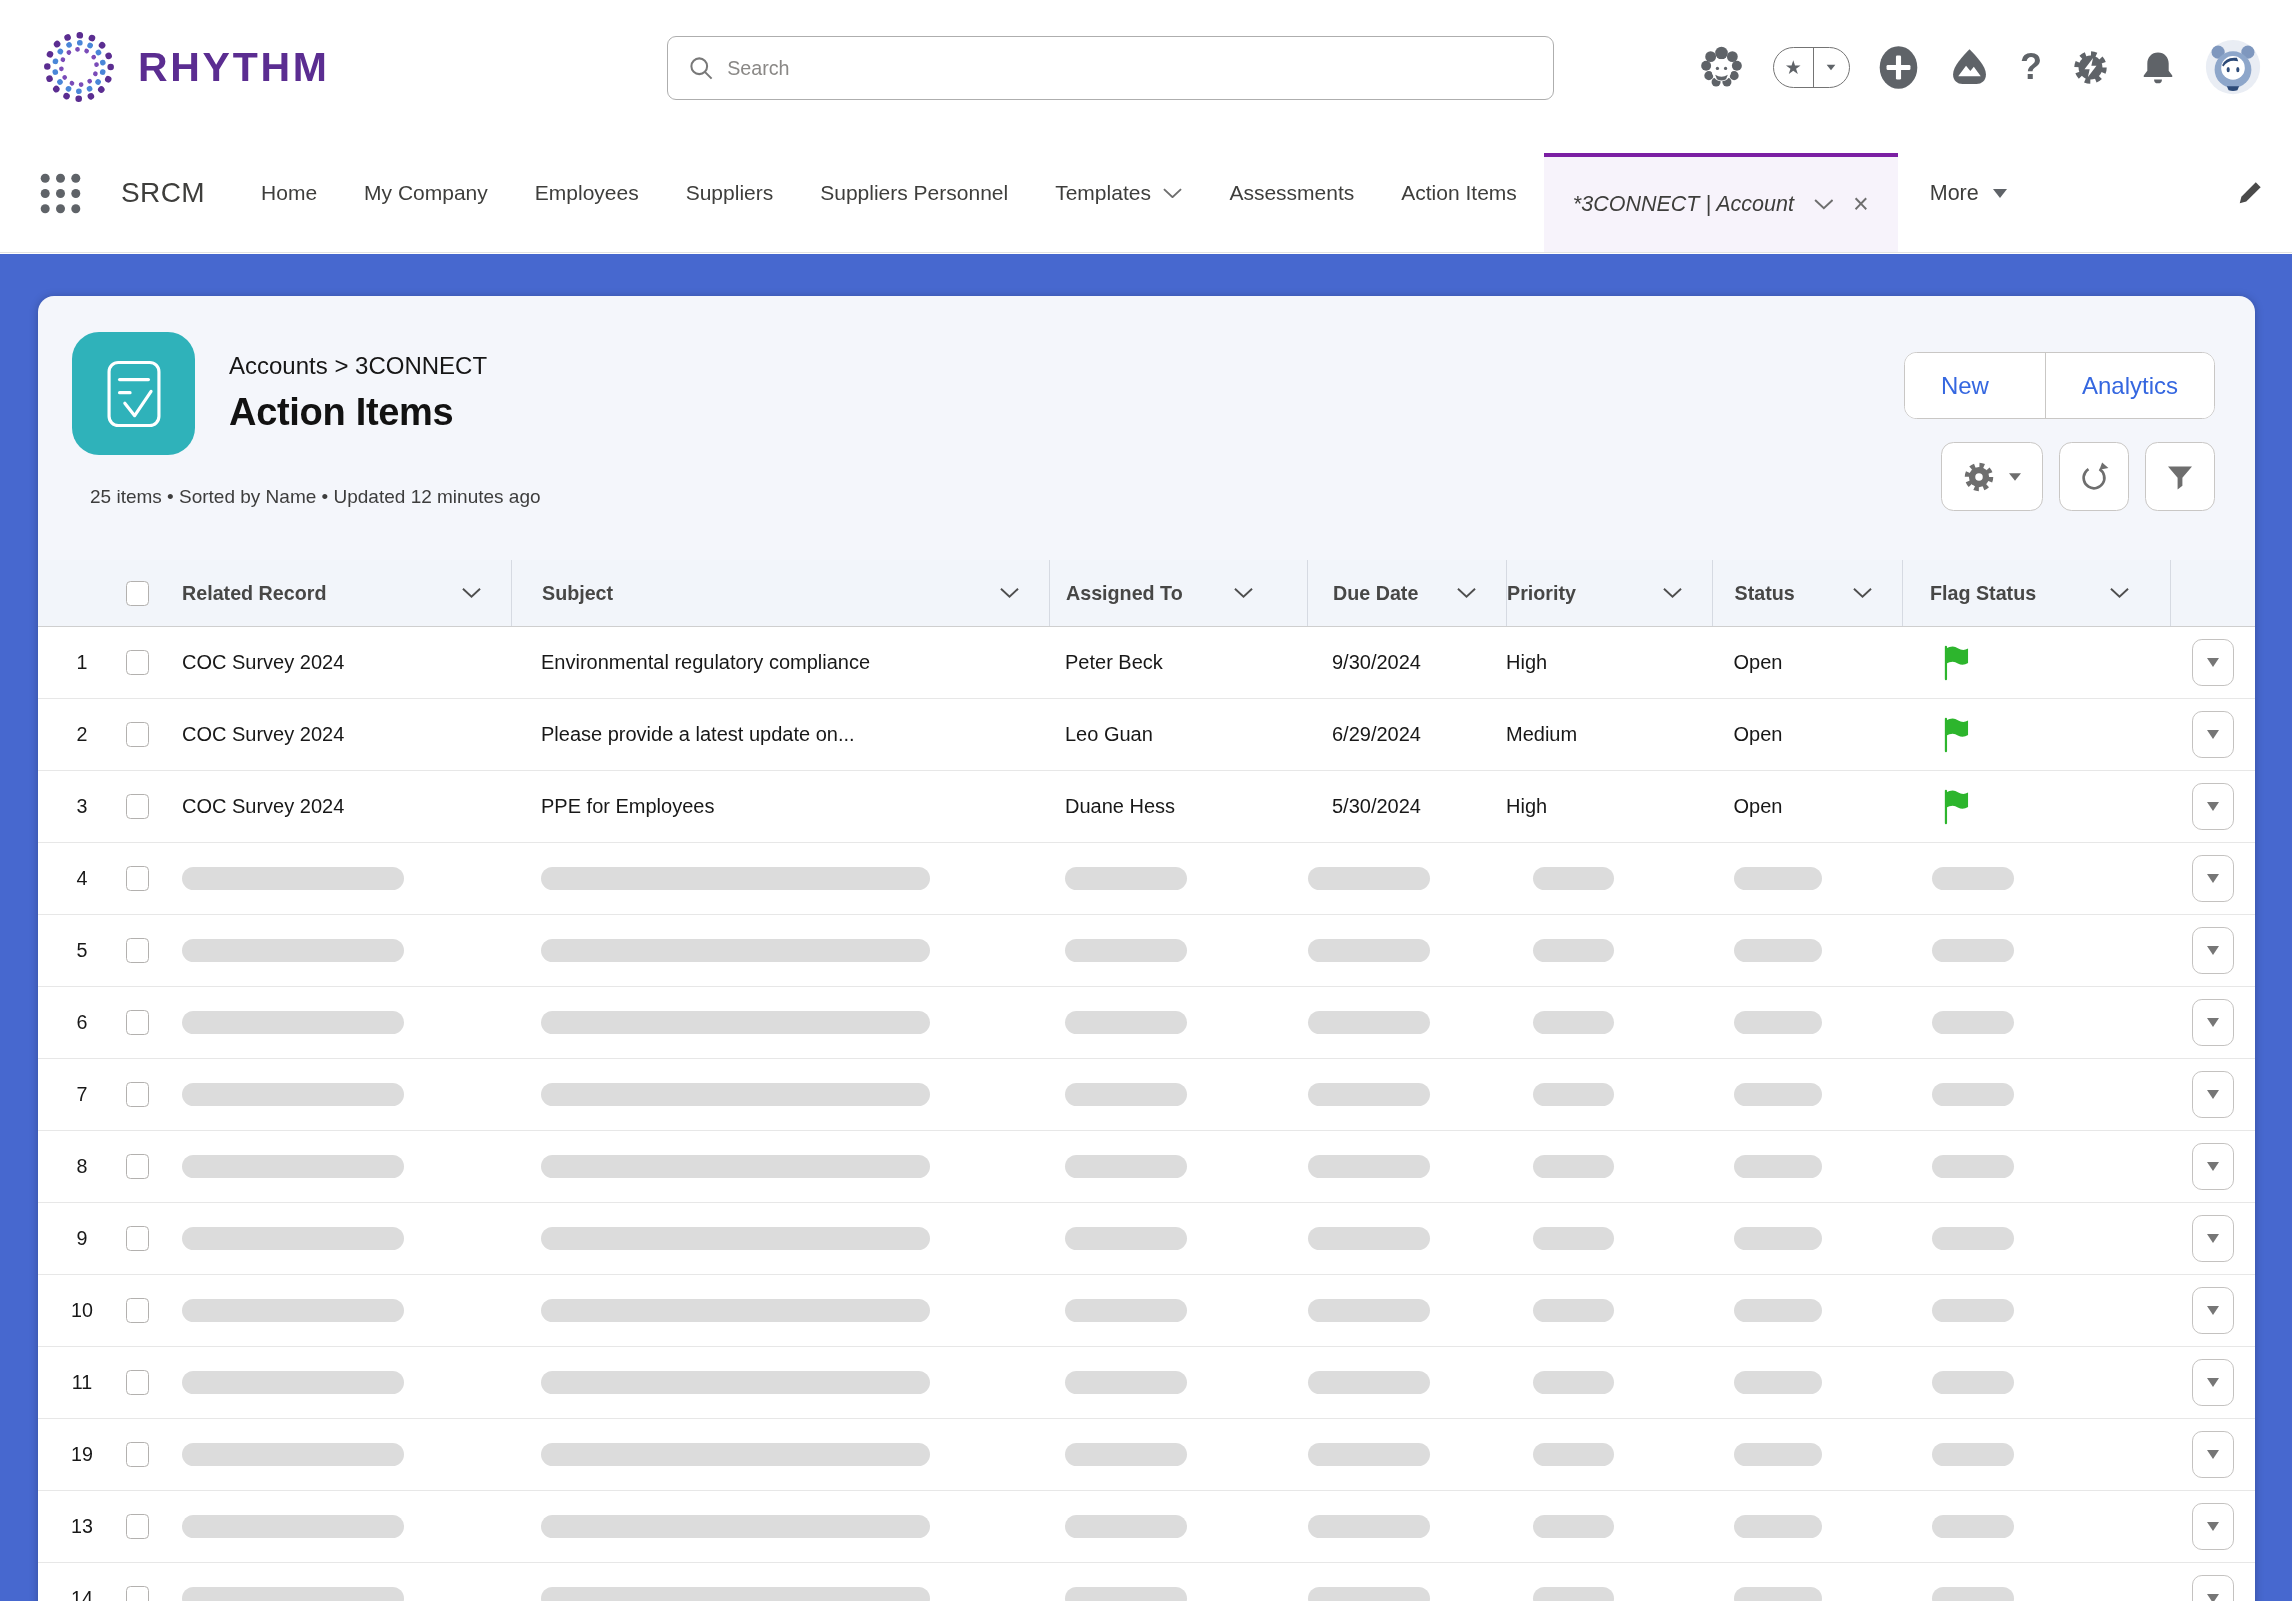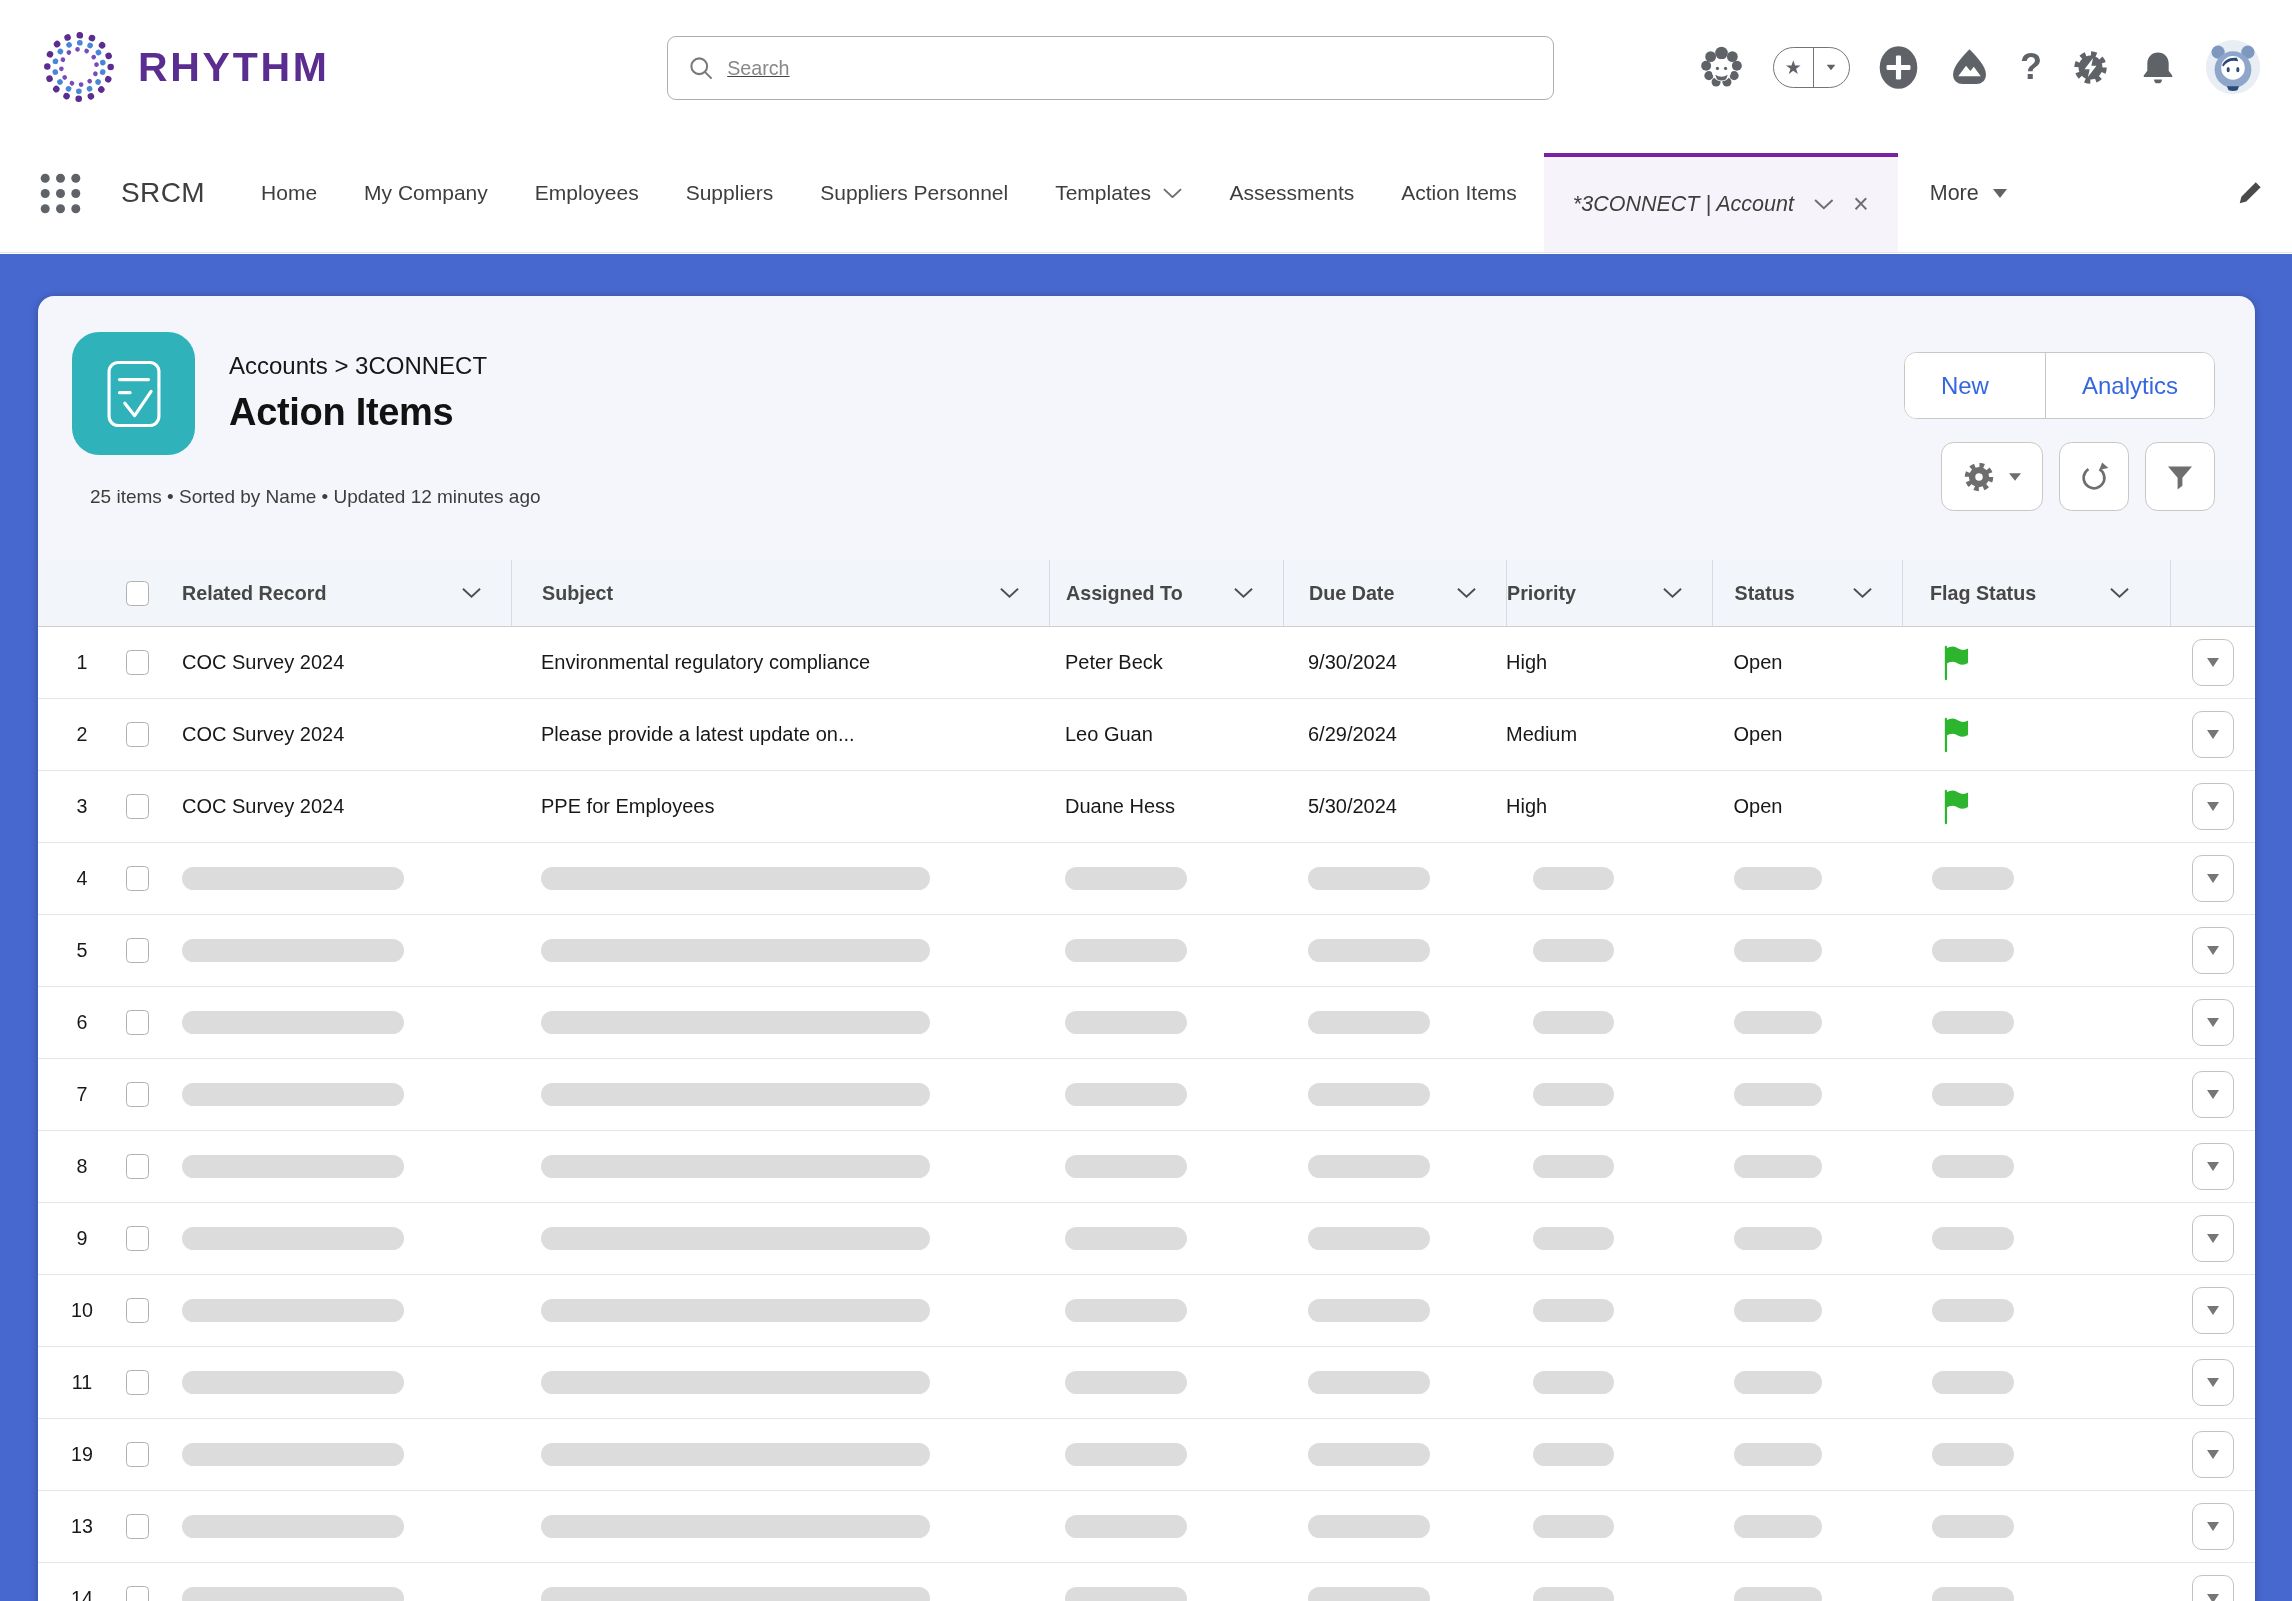--- a/index.html
+++ b/index.html
@@ -14,21 +14,21 @@
   *{box-sizing:border-box;margin:0;padding:0;}
   html,body{width:2293px;height:1601px;overflow:hidden;}
   body{font-family:"Liberation Sans",sans-serif;background:#fff;position:relative;}
 
   
   .topbar{height:134px;display:flex;align-items:center;position:relative;background:#fff;}
   .brand{display:flex;align-items:center;gap:18px;margin-left:38px;cursor:pointer;}
   .brand-text{font-size:41px;font-weight:700;letter-spacing:2.7px;color:var(--brand-purple);}
   .searchbox{position:absolute;left:667px;top:36px;width:887px;height:64px;border:1.3px solid #aeaeae;
     border-radius:9px;display:flex;align-items:center;padding:0 19.7px;gap:12.5px;background:#fff;}
-  .searchbox input{border:none;outline:none;font-size:19.7px;flex:1;font-family:inherit;color:#444;background:transparent;text-decoration:underline;}
+  .searchbox input{border:none;outline:none;font-size:19.7px;flex:1;font-family:inherit;color:#444;background:transparent;}
   .searchbox input::placeholder{color:#8a8886;}
   .top-icons{position:absolute;right:32px;top:50%;transform:translateY(-50%);display:flex;align-items:center;gap:28px;}
   .icon-btn{display:flex;align-items:center;justify-content:center;cursor:pointer;}
   .fav-pill{width:77px;height:41px;border:1.3px solid #747474;border-radius:20.6px;display:flex;align-items:center;justify-content:space-evenly;cursor:pointer;}
   .fav-pill .divider{width:0.9px;height:39px;background:#747474;}
   .star-glyph{font-size:19px;color:var(--icon-gray);line-height:1;}
   .caret{width:0;height:0;border-left:7.2px solid transparent;border-right:7.2px solid transparent;border-top:9.9px solid var(--icon-gray);}
   .help-glyph{font-size:36px;font-weight:700;color:var(--icon-gray);line-height:1;}
 
   
@@ -75,21 +75,21 @@
   .thead{height:67px;background:#f2f5fa;border-bottom:0.9px solid #cfcfcf;}
   .hc{position:relative;display:flex;align-items:center;font-size:19.7px;font-weight:700;color:#474746;cursor:pointer;}
   .hc.sep{border-left:0.9px solid #d6dae2;}
   .hc .chev{position:absolute;right:30px;top:50%;transform:translateY(-50%);}
   .trow{height:72px;border-bottom:0.9px solid #e7e7e7;background:#fff;align-items:center;}
   .cell{font-size:20px;color:#181818;display:flex;align-items:center;overflow:hidden;white-space:nowrap;}
   .num{justify-content:center;font-size:19.7px;color:#181818;}
   .chk-wrap{display:flex;align-items:center;justify-content:flex-start;}
   input[type=checkbox]{appearance:none;width:23px;height:25px;border:1.8px solid #b3b1af;border-radius:4.5px;background:#fff;cursor:pointer;margin:0;}
   .c-rel{padding-left:16px;}.c-sub{padding-left:30px;}.c-asg{padding-left:16px;}
-  .c-due{padding-left:25px;}.c-pri{}.c-sta{padding-left:21.5px;}.c-flag{padding-left:38px;}
+  .c-due{padding-left:25px;margin-left:24px;}.c-pri{}.c-sta{padding-left:21.5px;}.c-flag{padding-left:38px;}
   .bar{height:23px;border-radius:11.6px;background:#dcdcdc;}
   .bar-rel{width:222px;margin-left:16px;}
   .bar-sub{width:389px;margin-left:30px;}
   .bar-asg{width:122px;margin-left:16px;}
   .bar-due{width:122px;margin-left:25px;}
   .bar-pri{width:81px;margin-left:27px;}
   .bar-sta{width:88px;margin-left:21.5px;}
   .bar-flag{width:82px;margin-left:30px;}
   .act{display:flex;align-items:center;justify-content:center;}
   .rowbtn{width:42px;height:47px;border:1.3px solid #c4c2c0;border-radius:9.9px;background:#fff;display:flex;

